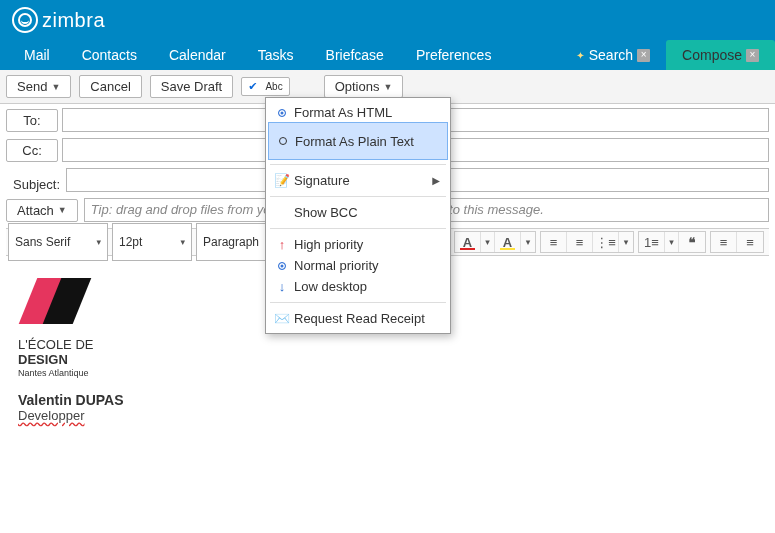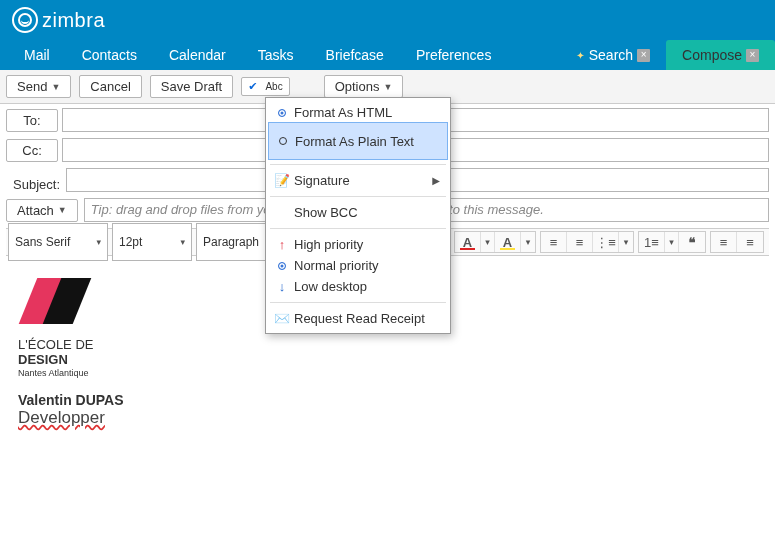--- a/index.html
+++ b/index.html
@@ -37,21 +37,21 @@
   .colorA .bar{position:absolute;bottom:2px;left:5px;right:5px;height:2px;}
   .editor { padding: 18px 12px; }
   .sig-logo1 { width:80px; height:60px; position:relative; margin-bottom:4px;}
   .para1,.para2{position:absolute;width:30px;height:46px;transform:skewX(-22deg);}
   .para1{background:#e5355e;left:10px;top:4px;}
   .para2{background:#111;left:34px;top:4px;}
   .sig-text{font-family:Arial;font-weight:bold;font-size:13px;line-height:1.15;}
   .sig-text .thin{font-weight:normal;}
   .sig-sub{font-size:9px;font-weight:normal;}
   .nm{font-weight:bold;font-size:14px;margin-top:14px;}
-  .role{font-size:17px;color:#444;text-decoration-line:underline;text-decoration-style:wavy;text-decoration-color:#d33;}
+  .role{font-size:13px;color:#444;text-decoration-line:underline;text-decoration-style:wavy;text-decoration-color:#d33;}
   
   .menu { position:absolute; left:265px; top:97px; width:186px; background:#fff; border:1px solid #9a9a9a; box-shadow:2px 3px 8px rgba(0,0,0,0.25); padding:4px 0; z-index:50;}
   .mi { display:flex; align-items:center; padding:3px 10px 3px 8px; font-size:13px; cursor:pointer; gap:4px;}
   .mi.sel { background:#cfe3ff; border:1px solid #7cb3f2; margin:-1px 2px; padding:3px 8px 3px 6px;}
   .mi .ic{width:16px;display:flex;justify-content:center;}
   .radio{width:8px;height:8px;border-radius:50%;border:1px solid #333;}
   .radio.on{background:#3a77d8;border-color:#3a77d8; box-shadow:inset 0 0 0 1.5px #fff;}
   .sep{height:1px;background:#ddd;margin:5px 4px;}
   .sub-arrow{margin-left:auto;font-size:10px;color:#555;}
   .pri-up{color:#d23; font-weight:bold;}

